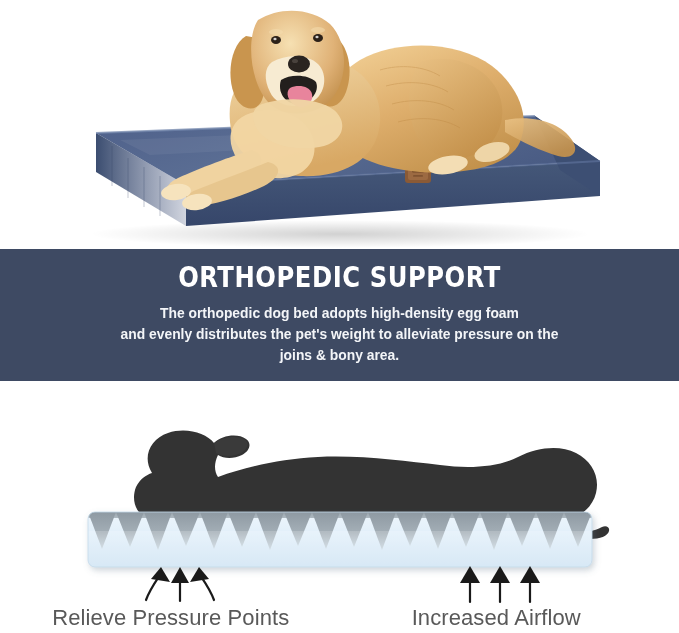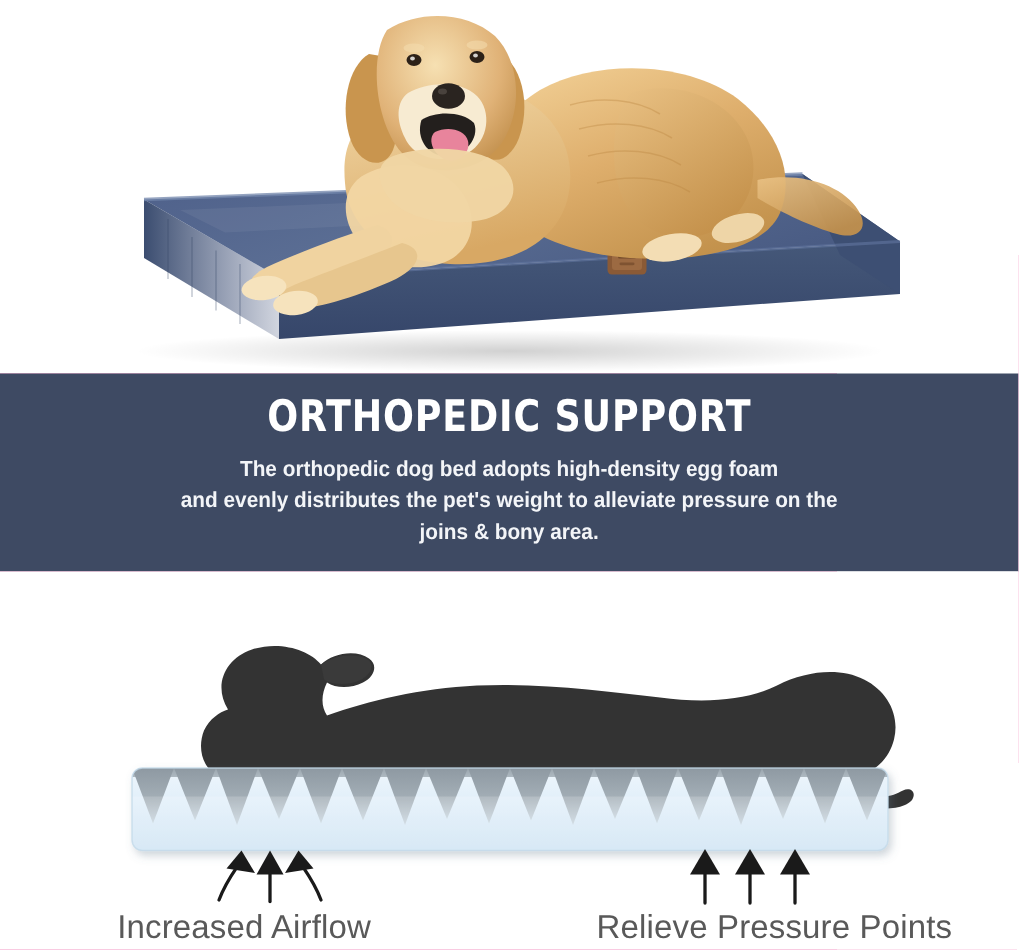--- a/index.html
+++ b/index.html
@@ -2,21 +2,21 @@
 <html><head>
 <meta charset="utf-8">
 <style>
   * { box-sizing: border-box; margin: 0; padding: 0; }
   html, body {
     width: 679px; height: 633px;
     background: #ffffff;
     font-family: "Liberation Sans", sans-serif;
     overflow: hidden;
   }
-  #page { position: relative; width: 558px; height: 633px; background: #ec4899; }
+  #page { position: relative; width: 558px; height: 633px; background: #4c1d95; }
 
   
   .hero {
     position: absolute; left: 0; top: 0; width: 679px; height: 249px;
     background: #ffffff; overflow: hidden;
   }
 
   
   .banner {
     position: absolute; left: 0; top: 249px; width: 679px; height: 132px;
@@ -342,18 +342,18 @@
         <path d="M 530,221 L 530,194"></path>
       </g>
       <g fill="#1a1a1a">
         <polygon points="470,185 480,202 460,202"></polygon>
         <polygon points="500,185 510,202 490,202"></polygon>
         <polygon points="530,185 540,202 520,202"></polygon>
       </g>
     </svg>
 
     <div class="caption-row">
+      <div class="caption right">Relieve Pressure Points</div>
       <div class="caption left">Increased Airflow</div>
-      <div class="caption right">Relieve Pressure Points</div>
     </div>
   </div>
 
 </div>
 
 </body></html>

